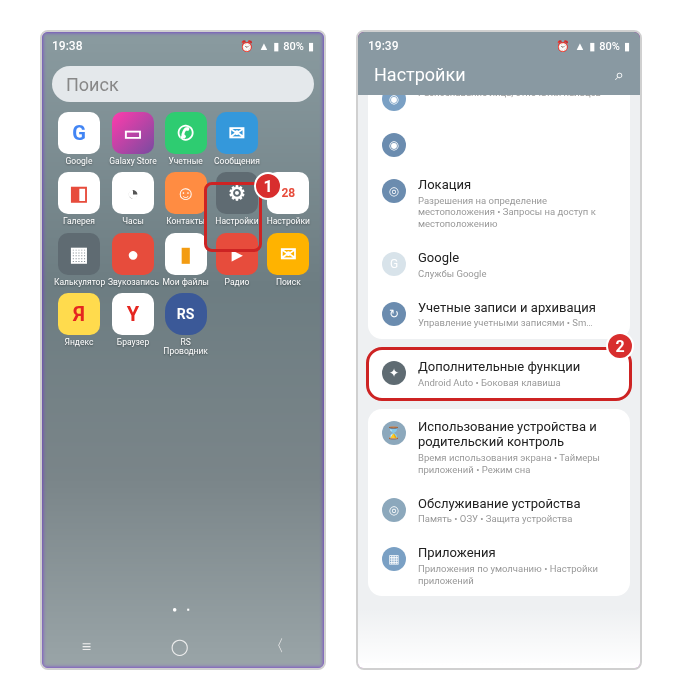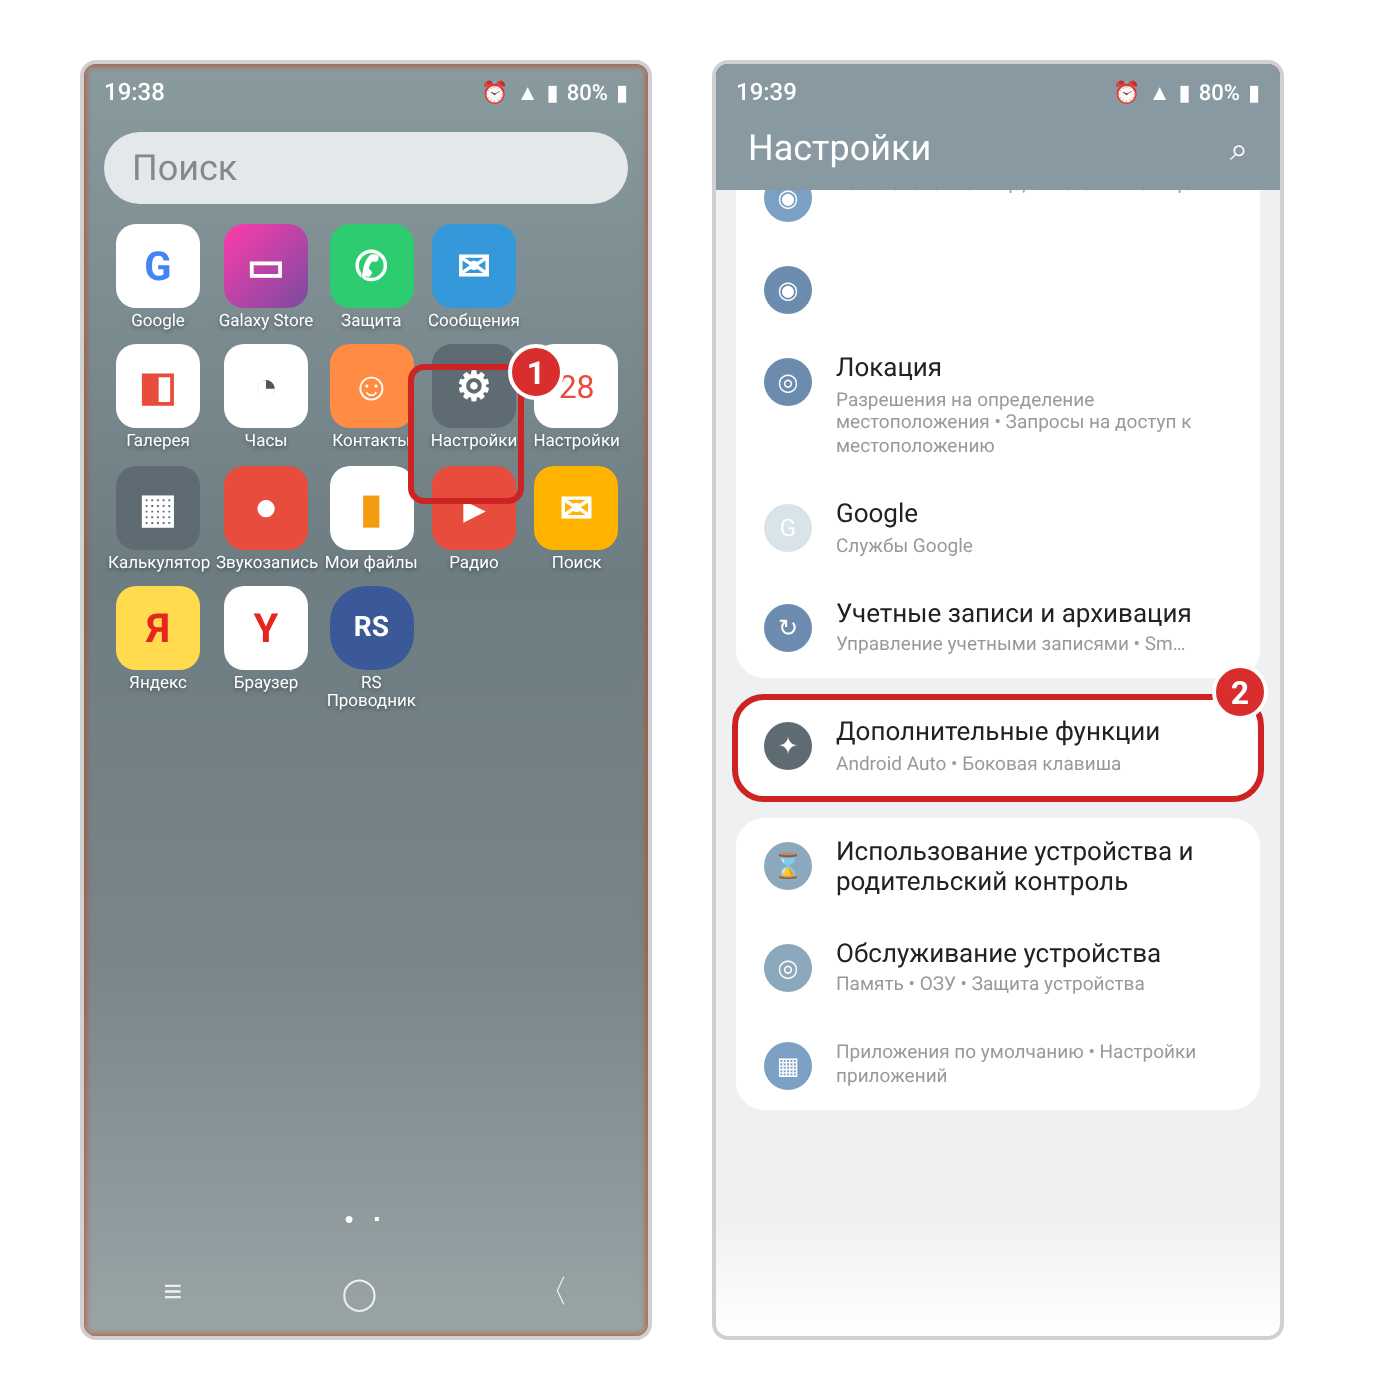--- a/index.html
+++ b/index.html
@@ -12,21 +12,21 @@
     gap: 30px;
     padding: 30px 40px;
   }
   .phone {
     width: 286px;
     height: 640px;
     border: 2px solid #d0d0d0;
     border-radius: 8px;
     overflow: hidden;
     position: relative;
-    background: #c2410c;
+    background: #6d28d9;
   }
   .statusbar {
     height: 28px;
     display: flex;
     align-items: center;
     justify-content: space-between;
     padding: 0 10px;
     color: #fff;
     font-size: 12px;
     font-weight: 500;
@@ -192,21 +192,21 @@
         <div class="app">
           <div class="app-icon-box" style="background: rgb(255, 255, 255); color: rgb(66, 133, 244); font-size: 20px; font-weight: bold;">G</div>
           <div class="app-label">Google</div>
         </div>
         <div class="app">
           <div class="app-icon-box" style="background: linear-gradient(135deg, rgb(255, 60, 172), rgb(120, 75, 160)); color: rgb(255, 255, 255); font-size: 20px; font-weight: bold;">▭</div>
           <div class="app-label">Galaxy Store</div>
         </div>
         <div class="app">
           <div class="app-icon-box" style="background: rgb(46, 204, 113); color: rgb(255, 255, 255); font-size: 20px; font-weight: bold;">✆</div>
-          <div class="app-label">Защита</div>
+          <div class="app-label">Учетные</div>
         </div>
         <div class="app">
           <div class="app-icon-box" style="background: rgb(52, 152, 219); color: rgb(255, 255, 255); font-size: 20px; font-weight: bold;">✉</div>
           <div class="app-label">Сообщения</div>
         </div>
         <div class="app"></div>
         <div class="app">
           <div class="app-icon-box" style="background: rgb(255, 255, 255); color: rgb(231, 76, 60); font-size: 20px; font-weight: bold;">◧</div>
           <div class="app-label">Галерея</div>
         </div>
@@ -216,21 +216,21 @@
         </div>
         <div class="app">
           <div class="app-icon-box" style="background: rgb(255, 140, 66); color: rgb(255, 255, 255); font-size: 20px; font-weight: bold;">☺</div>
           <div class="app-label">Контакты</div>
         </div>
         <div class="app">
           <div class="app-icon-box" style="background: rgb(95, 107, 114); color: rgb(255, 255, 255); font-size: 20px; font-weight: bold;">⚙</div>
           <div class="app-label">Настройки</div>
         </div>
         <div class="app">
-          <div class="app-icon-box" style="background: rgb(255, 255, 255); color: rgb(231, 76, 60); font-size: 16px; font-weight: normal;">28</div>
+          <div class="app-icon-box" style="background: rgb(255, 255, 255); color: rgb(231, 76, 60); font-size: 12px; font-weight: bold;">28</div>
           <div class="app-label">Настройки</div>
         </div>
         <div class="app">
           <div class="app-icon-box" style="background: rgb(95, 107, 114); color: rgb(255, 255, 255); font-size: 20px; font-weight: bold;">▦</div>
           <div class="app-label">Калькулятор</div>
         </div>
         <div class="app">
           <div class="app-icon-box" style="background: rgb(231, 76, 60); color: rgb(255, 255, 255); font-size: 20px; font-weight: bold;">●</div>
           <div class="app-label">Звукозапись</div>
         </div>
@@ -327,32 +327,34 @@
             <div class="row-title">Дополнительные функции</div>
             <div class="row-sub">Android Auto • Боковая клавиша</div>
           </div>
         </div>
       </div>
       <div class="card">
         <div class="row">
           <div class="row-icon" style="background: rgb(140, 168, 188);">⌛</div>
           <div class="row-text">
             <div class="row-title">Использование устройства и родительский контроль</div>
+            <div class="row-sub">Время использования экрана • Таймеры приложений • Режим сна</div>
           </div>
         </div>
         <div class="row">
           <div class="row-icon" style="background: rgb(140, 168, 188);">◎</div>
           <div class="row-text">
             <div class="row-title">Обслуживание устройства</div>
             <div class="row-sub">Память • ОЗУ • Защита устройства</div>
           </div>
         </div>
         <div class="row">
           <div class="row-icon" style="background: rgb(122, 160, 196);">▦</div>
           <div class="row-text">
+            <div class="row-title">Приложения</div>
             <div class="row-sub">Приложения по умолчанию • Настройки приложений</div>
           </div>
         </div>
       </div>
     </div>
   <div class="navbar" style="background:#fdfdfd;">
     
     
     
   </div>

